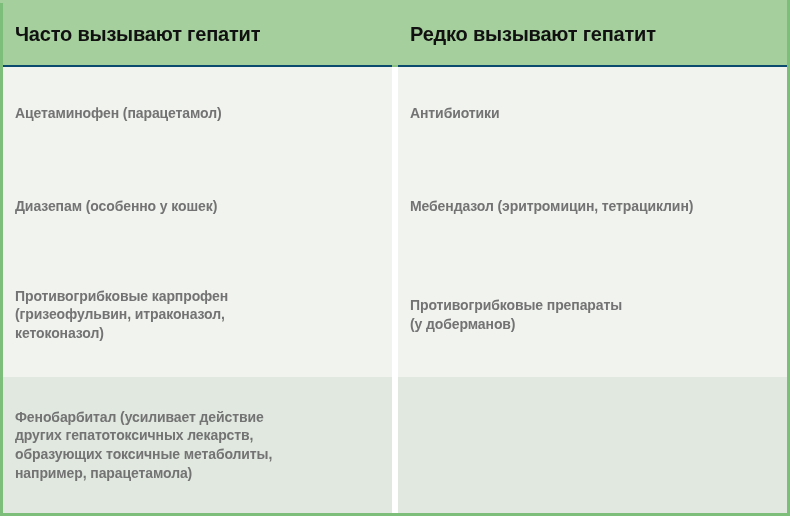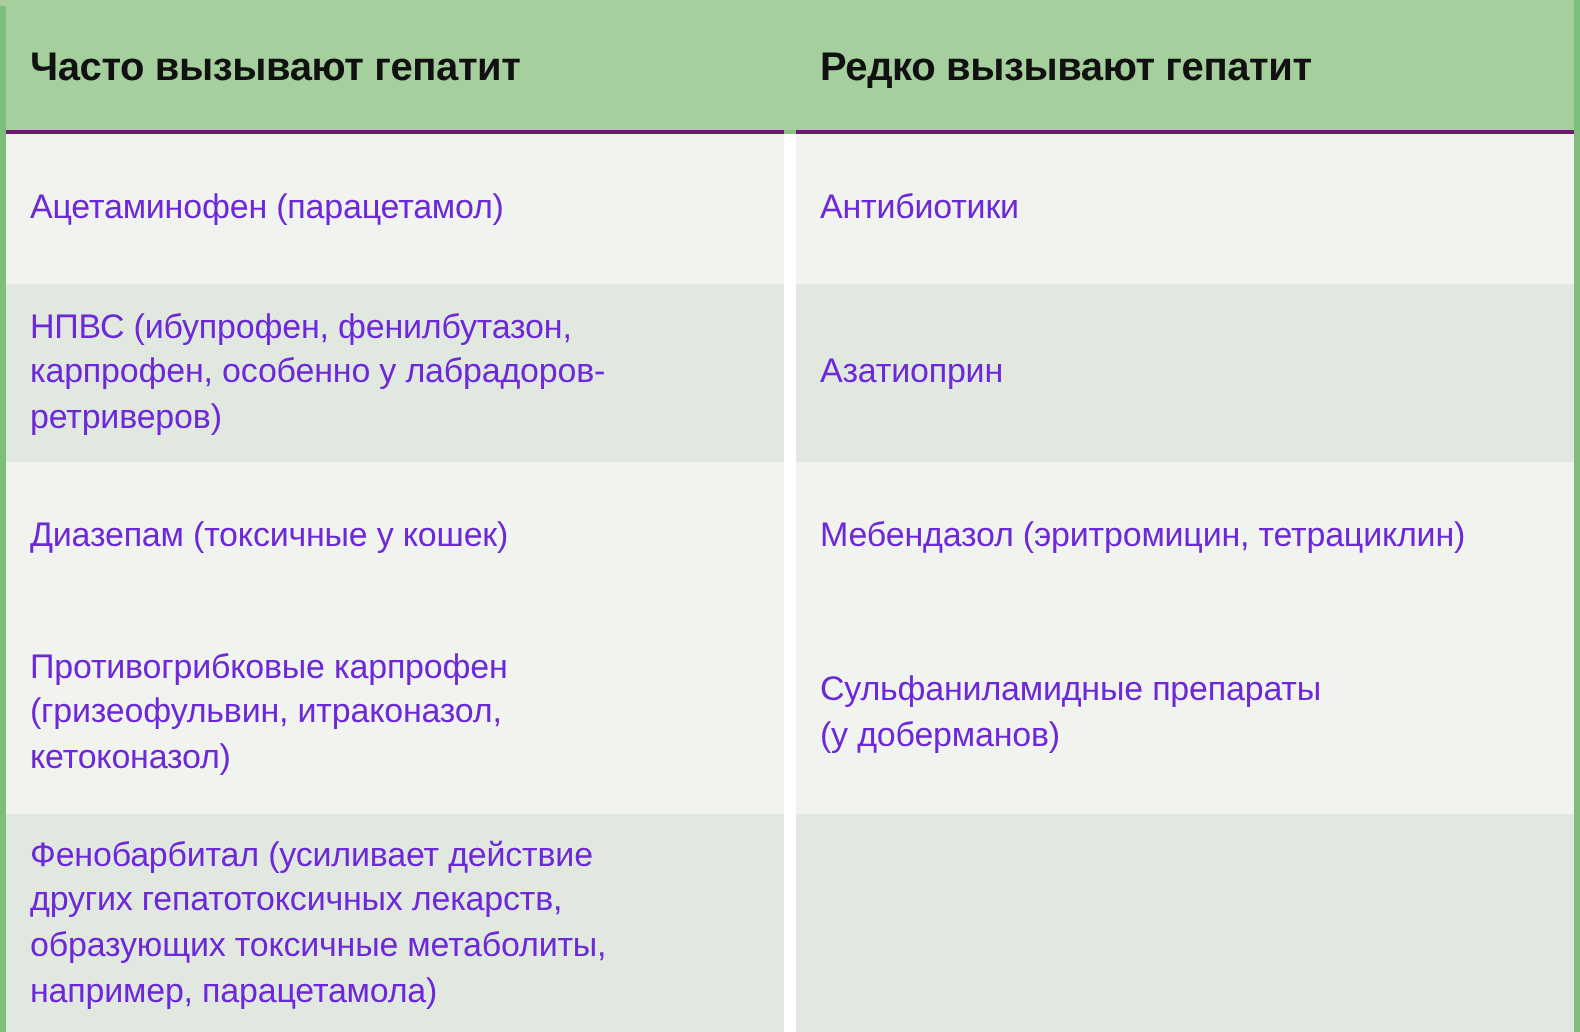--- a/index.html
+++ b/index.html
@@ -40,33 +40,33 @@
 
   thead th {
     background: #a5cf9c;
     color: #111111;
     font-size: 20px;
     font-weight: bold;
     text-align: left;
     vertical-align: middle;
     padding: 0 10px 0 12px;
     height: 62px;
-    border-bottom: 2px solid #701a75;
+    border-bottom: 2px solid #0c4a6e;
     letter-spacing: -0.2px;
   }
   thead th.gap-cell {
     background: #a5cf9c;
     padding: 0;
     border-bottom: 2px solid #8cc184;
   }
 
   tbody td {
-    font-size: 17px;
-    font-weight: normal;
-    color: #6d28d9;
+    font-size: 14px;
+    font-weight: bold;
+    color: #737373;
     vertical-align: middle;
     padding: 6px 12px 6px 12px;
     line-height: 1.33;
     letter-spacing: -0.1px;
   }
 
   tbody tr.row-light td      { background: #f0f3ee; }
   tbody tr.row-shaded td     { background: #e0e8e0; }
 
   tbody td.gap-cell {
@@ -113,52 +113,41 @@
       <tr class="row-light r1">
         <td class="cell-left">
           <span class="cell-text">Ацетаминофен (парацетамол)</span>
         </td>
         <td class="gap-cell"></td>
         <td class="cell-right">
           <span class="cell-text">Антибиотики</span>
         </td>
       </tr>
 
-      <tr class="row-shaded r2">
-        <td class="cell-left">
-          <span class="cell-text">НПВС (ибупрофен, фенилбутазон,
-карпрофен, особенно у лабрадоров-
-ретриверов)</span>
-        </td>
-        <td class="gap-cell"></td>
-        <td class="cell-right">
-          <span class="cell-text">Азатиоприн</span>
-        </td>
-      </tr>
 
       <tr class="row-light r3">
         <td class="cell-left">
-          <span class="cell-text">Диазепам (токсичные у кошек)</span>
+          <span class="cell-text">Диазепам (особенно у кошек)</span>
         </td>
         <td class="gap-cell"></td>
         <td class="cell-right">
           <span class="cell-text">Мебендазол (эритромицин, тетрациклин)</span>
         </td>
       </tr>
 
 
       <tr class="row-light r5">
         <td class="cell-left">
           <span class="cell-text">Противогрибковые карпрофен
 (гризеофульвин, итраконазол,
 кетоконазол)</span>
         </td>
         <td class="gap-cell"></td>
         <td class="cell-right">
-          <span class="cell-text">Сульфаниламидные препараты
+          <span class="cell-text">Противогрибковые препараты
 (у доберманов)</span>
         </td>
       </tr>
 
       <tr class="row-shaded r6">
         <td class="cell-left">
           <span class="cell-text">Фенобарбитал (усиливает действие
 других гепатотоксичных лекарств,
 образующих токсичные метаболиты,
 например, парацетамола)</span>

